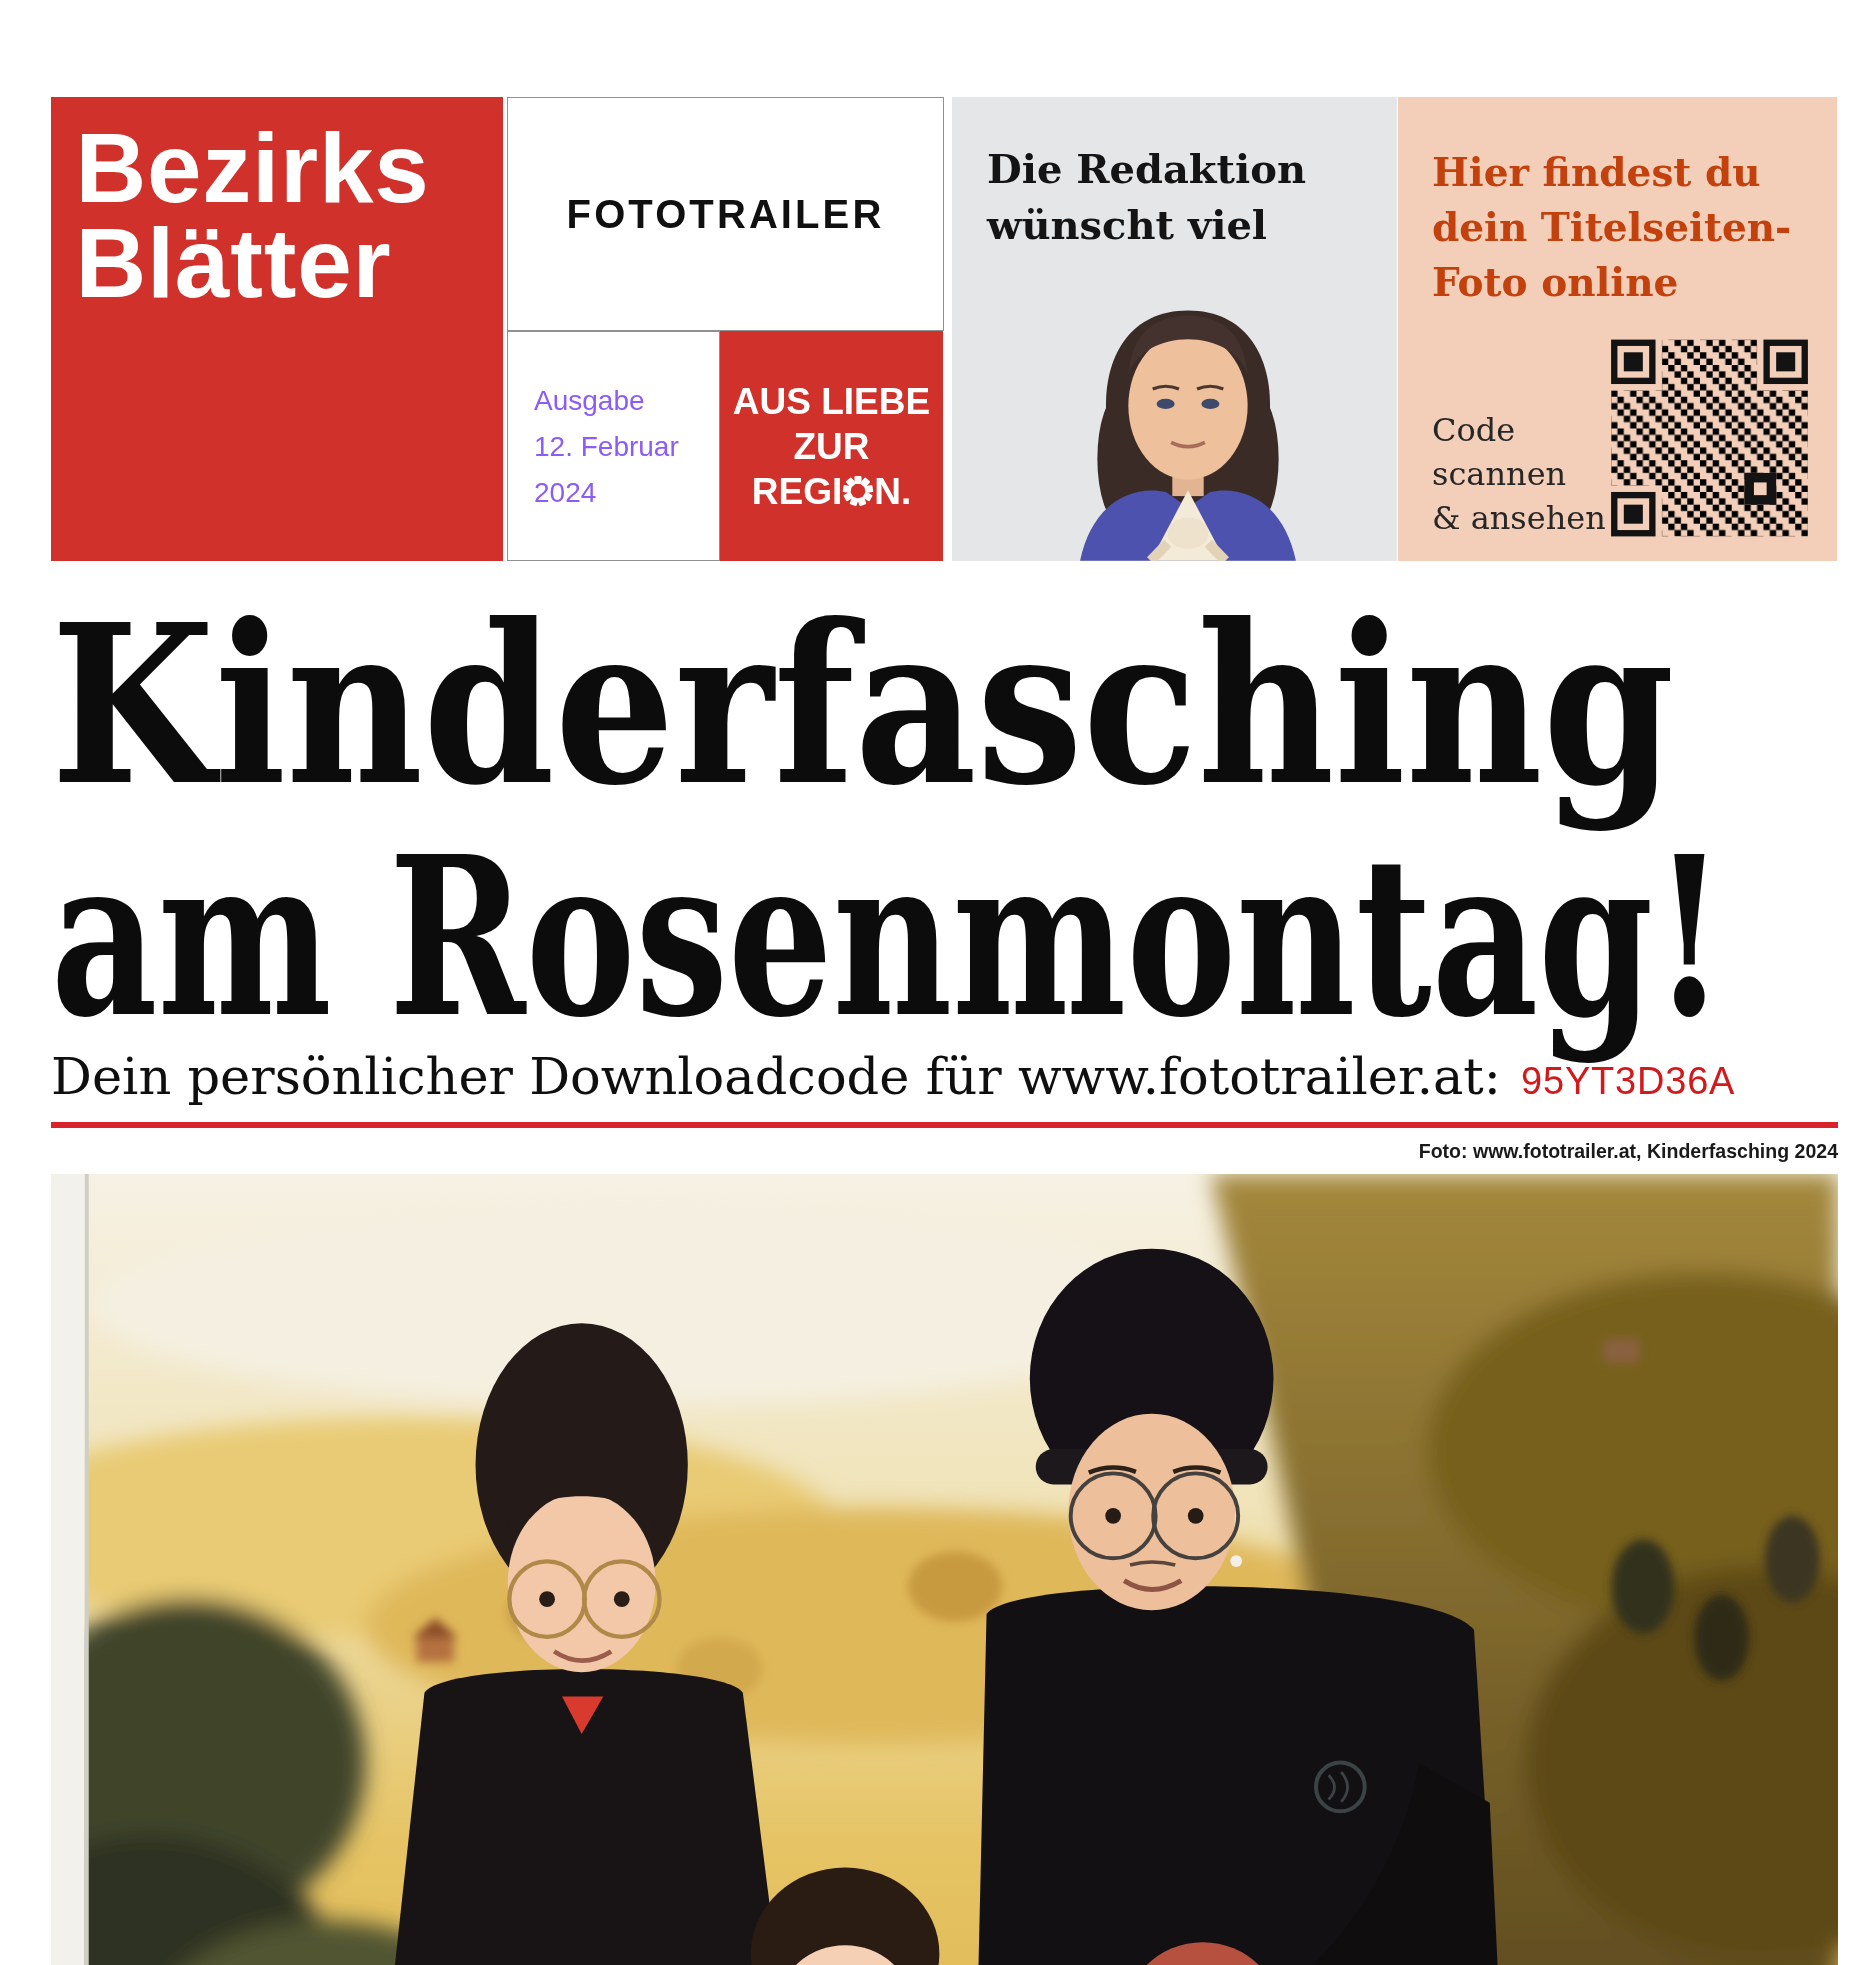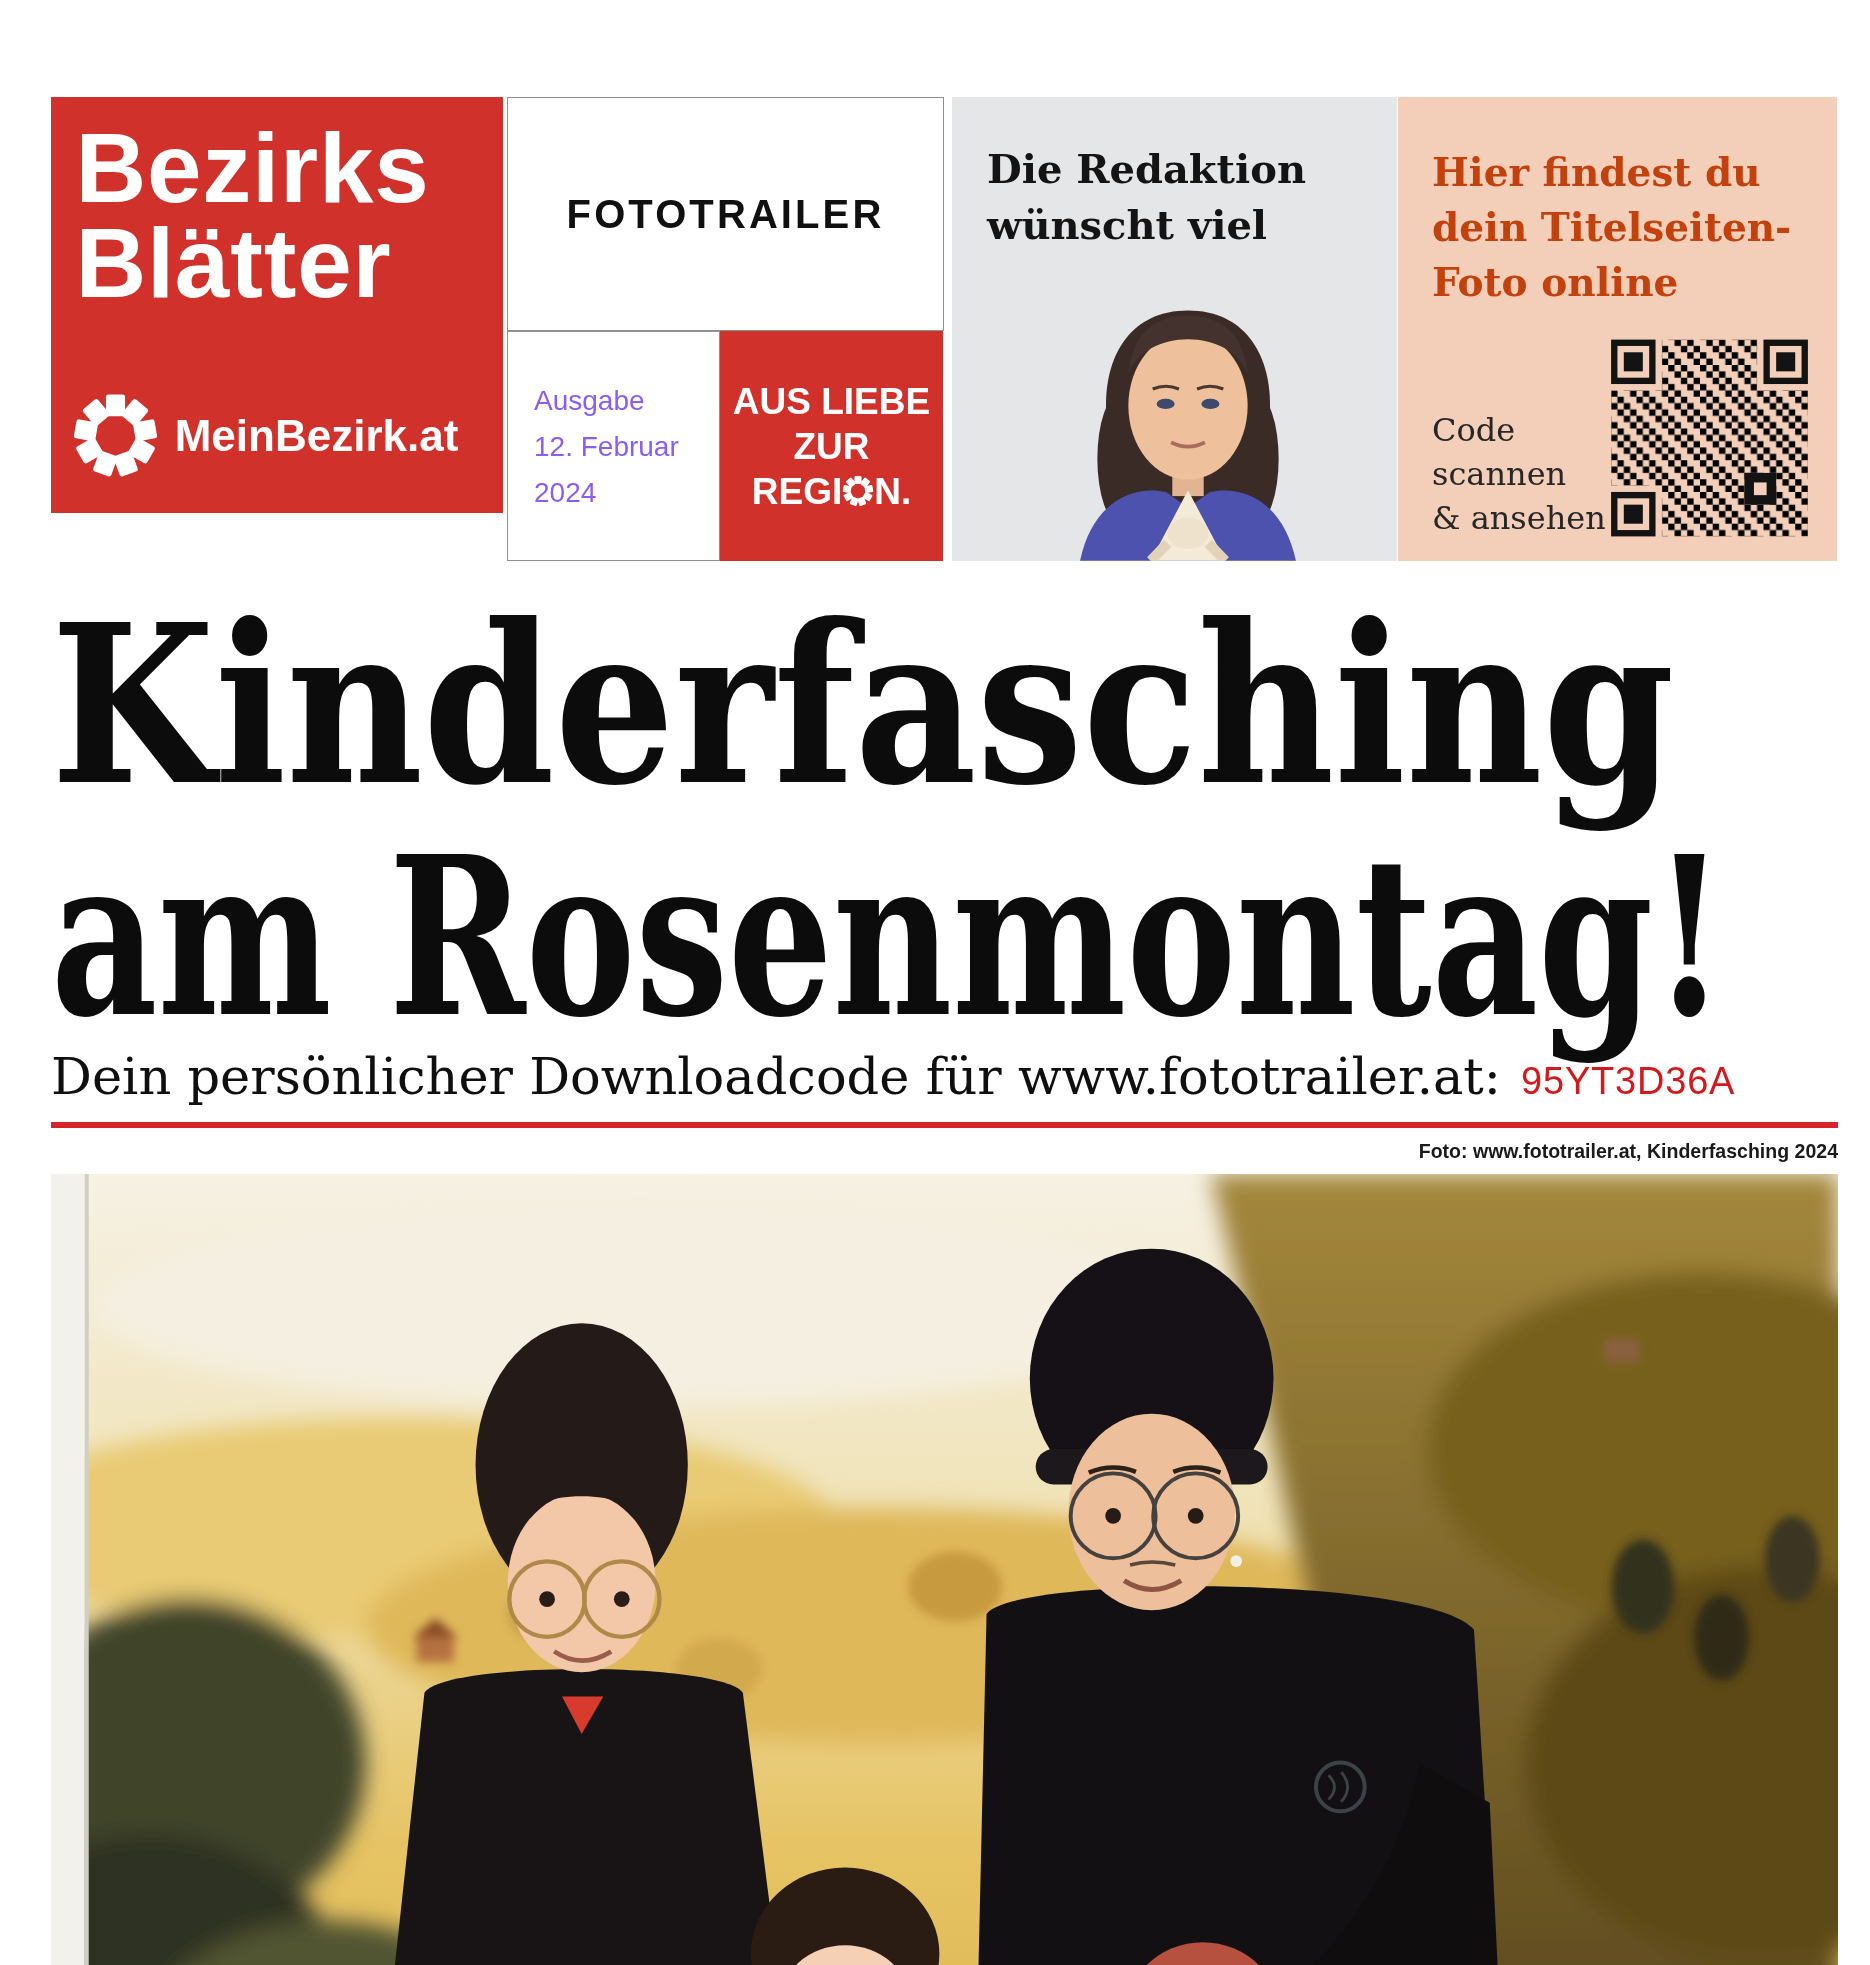--- a/index.html
+++ b/index.html
@@ -1,21 +1,21 @@
 <!DOCTYPE html>
 <html style="font-size:6.3px"><head>
 <meta charset="utf-8">
 <style>
   html,body{margin:0;padding:0;background:#fff;}
   .page{position:relative;width:1871px;height:2664px;background:#fff;overflow:hidden;
         font-family:"Liberation Sans",sans-serif;color:#111;}
   .abs{position:absolute;}
 
   
-  .logo-box{left:51px;top:97px;width:452px;height:416px;background:#d0312a;color:#fff;}
+  .logo-box{left:51px;top:97px;width:452px;height:464px;background:#d0312a;color:#fff;}
   .logo-title{position:absolute;left:24.4px;top:23.6px;font-weight:bold;font-size:98px;line-height:95px;letter-spacing:0.8px;}
   .logo-brand{position:absolute;left:21px;bottom:34px;display:flex;align-items:center;gap:15.7px;}
   .flower-icon{width:87px;height:87px;color:#fff;display:block;}
   .logo-brand-text{font-weight:bold;font-size:44px;}
 
   .ft-box{left:507px;top:97px;width:437px;height:234px;background:#fff;border:1.6px solid #8f9193;
           box-sizing:border-box;display:flex;align-items:center;justify-content:center;}
   .ft-title{font-weight:bold;font-size:40px;letter-spacing:3.1px;color:#101010;}
 
   .ed-box{left:507px;top:331px;width:213px;height:230px;background:#fff;border:1.6px solid #8f9193;
@@ -110,26 +110,20 @@
   </defs>
 </svg>
 
 <div class="page">
 
   <header>
     <div class="abs logo-box">
       <div class="logo-title">
         <div>Bezirks</div>
         <div>Blätter</div>
-      </div>
-      <div class="logo-brand">
-        <svg class="flower-icon" viewBox="0 0 222 222" width="87" height="87">
-            <use href="#sym-flower"></use>
-          </svg>
-        <span class="logo-brand-text">MeinBezirk.at</span>
       </div>
     </div>
 
     <div class="abs ft-box">
       <span class="ft-title">FOTOTRAILER</span>
     </div>
 
     <div class="abs ed-box">
       <div>Ausgabe</div>
       <div>12. Februar</div>

